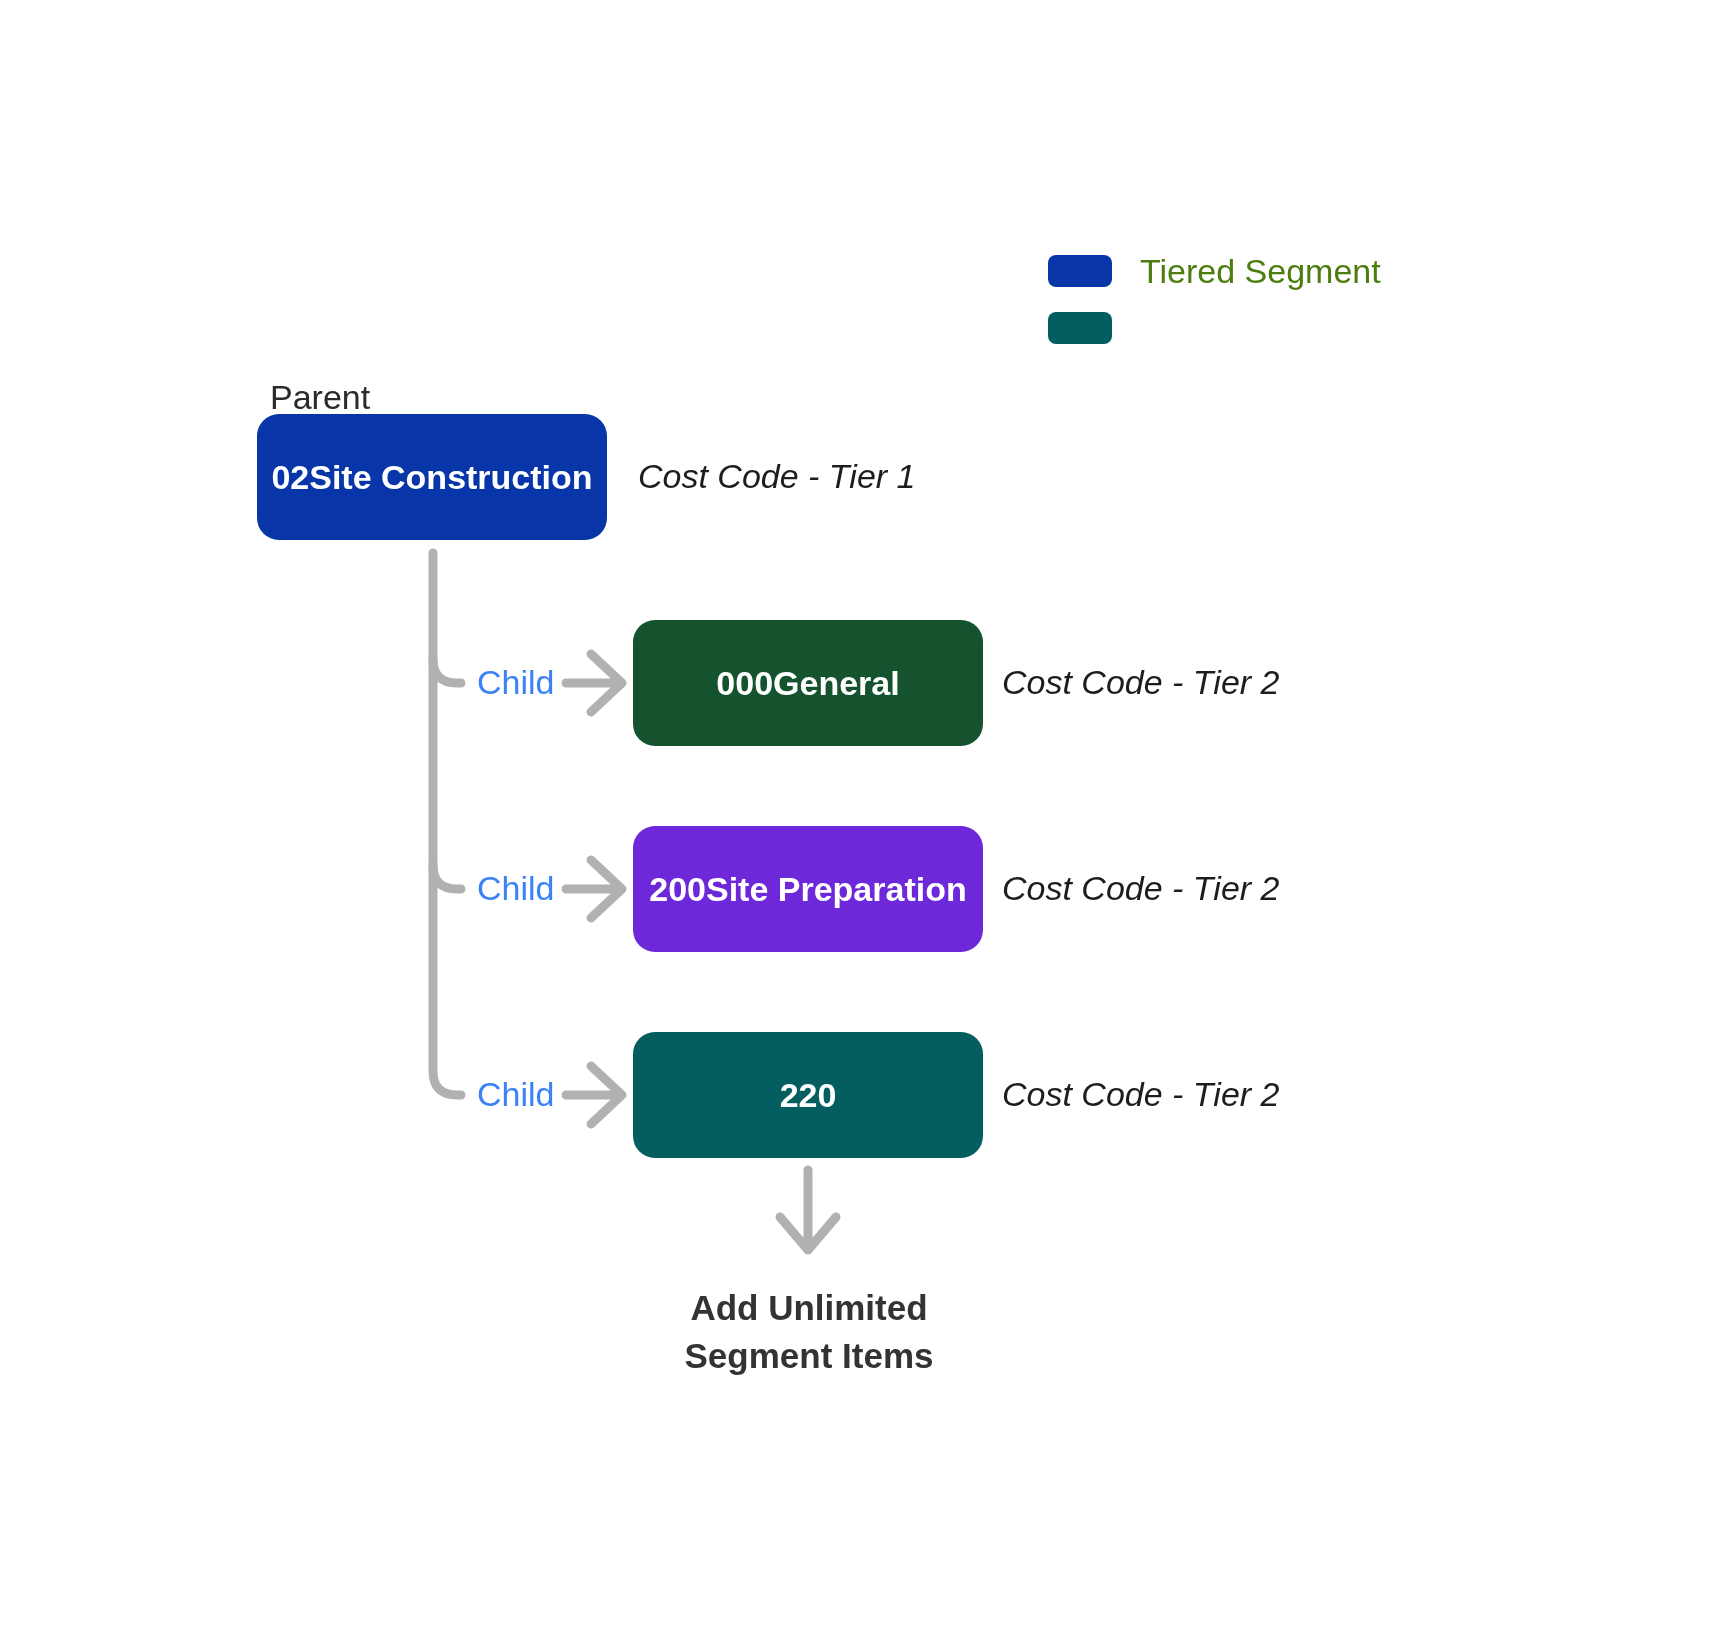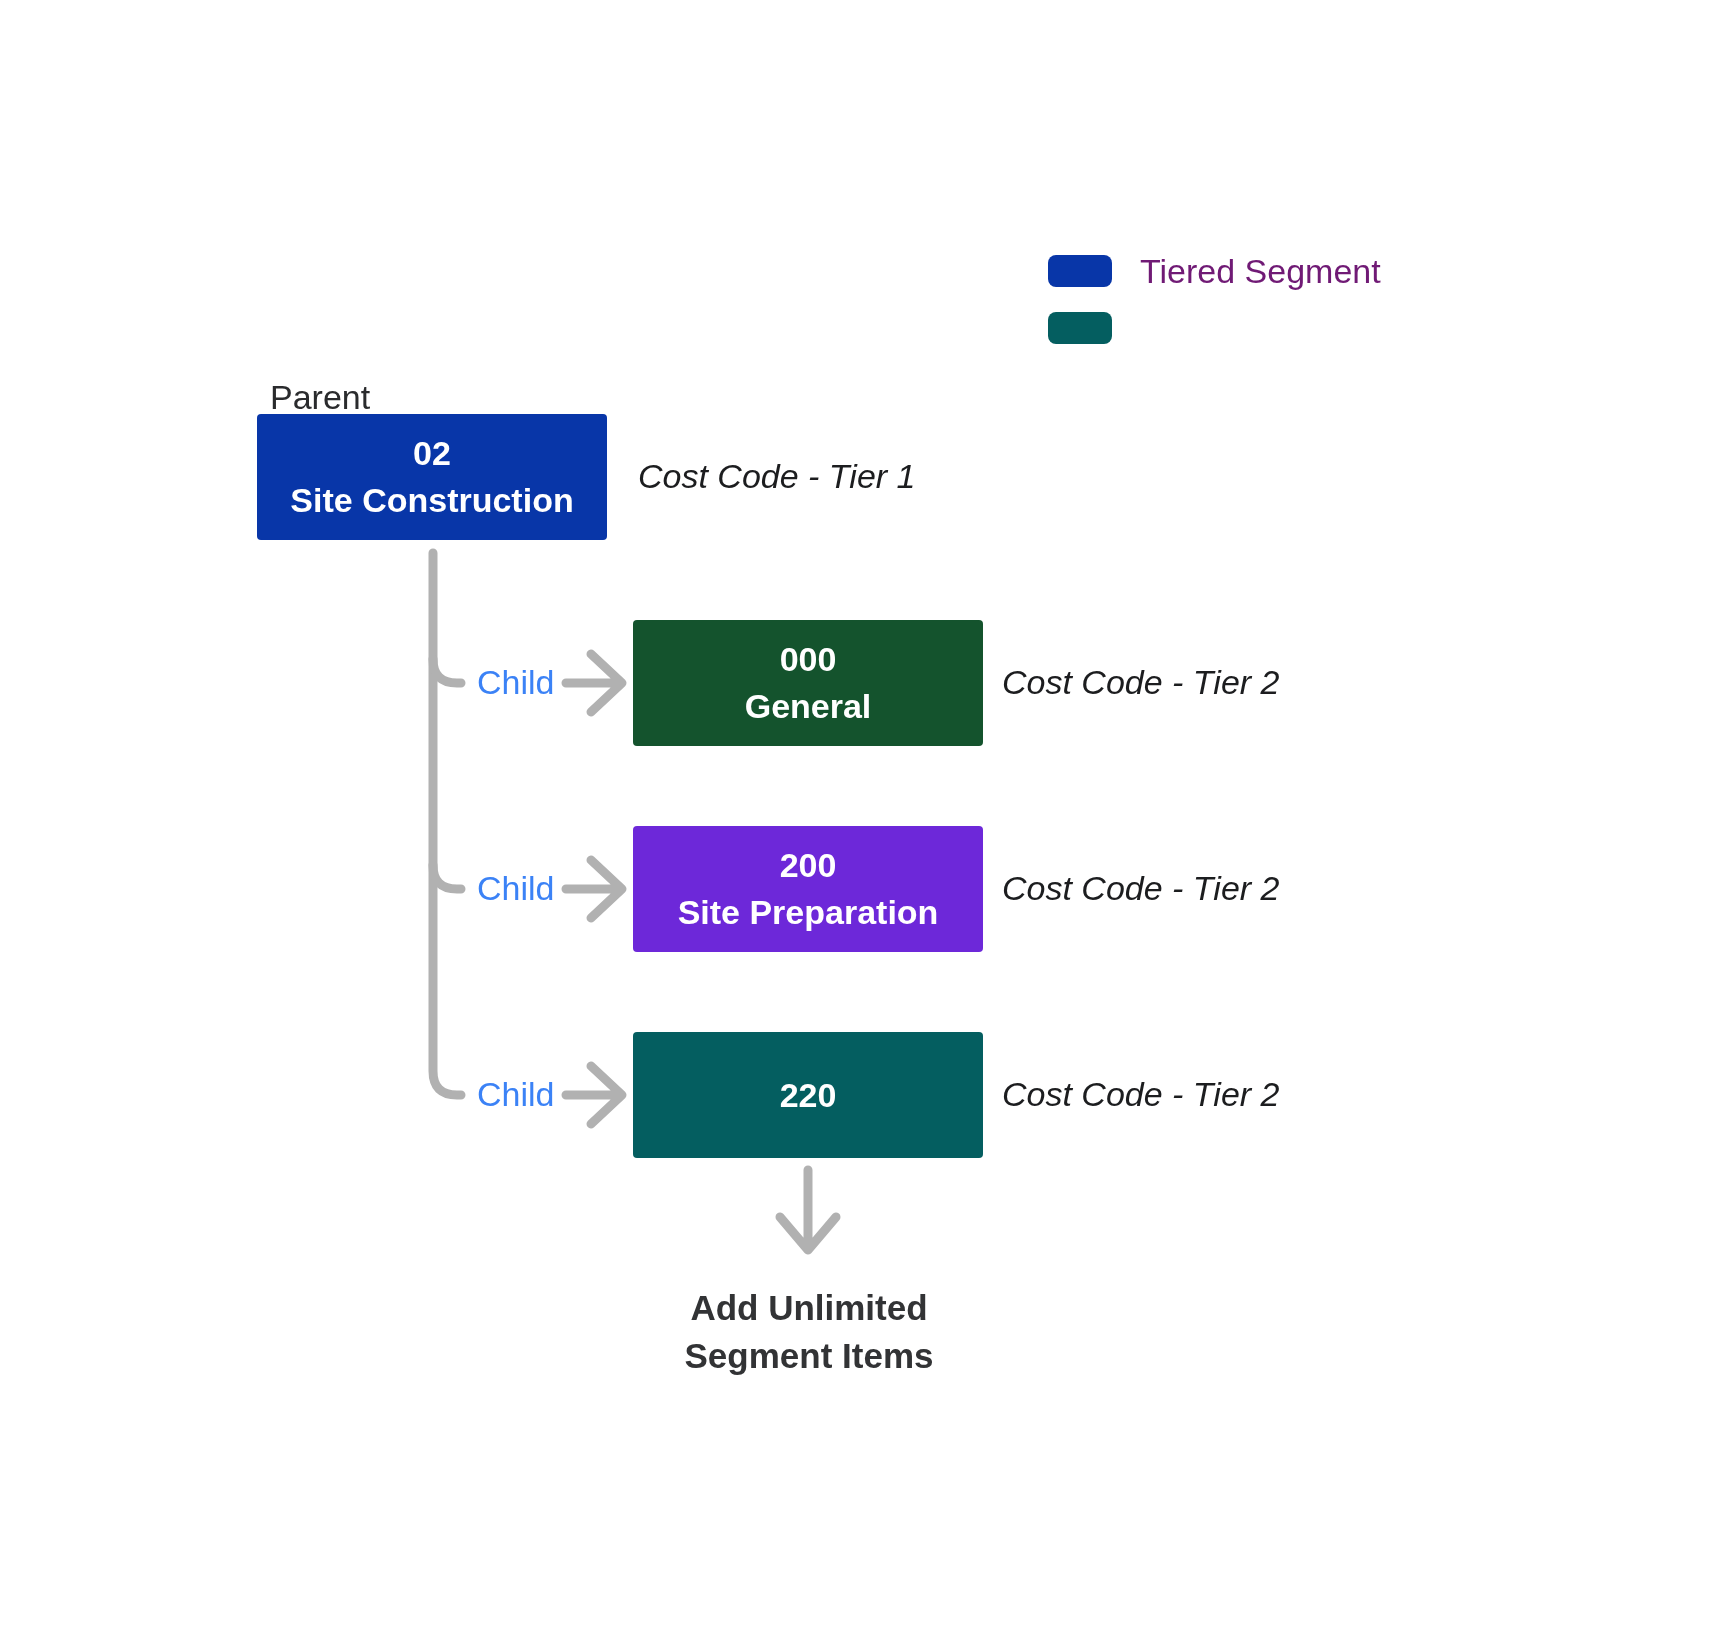--- a/index.html
+++ b/index.html
@@ -14,24 +14,23 @@
   .connector-layer {
     position: absolute;
     left: 0; top: 0;
     width: 1719px; height: 1646px;
     z-index: 0;
   }
   .node {
     position: absolute;
     width: 350px;
     height: 126px;
-    border-radius: 4px;
+    border-radius: 22px;
     color: #ffffff;
     display: flex;
-    flex-direction: column;
     align-items: center;
     justify-content: center;
     font-weight: bold;
     font-size: 34px;
     line-height: 47px;
     text-align: center;
     z-index: 1;
   }
   .node-root   { left: 257px; top: 414px; }
   .node-child0 { left: 633px; top: 620px; }
@@ -84,21 +83,21 @@
   }
   .legend-swatch {
     width: 64px;
     height: 32px;
     border-radius: 8px;
     margin-right: 28px;
     flex: 0 0 auto;
   }
   .legend-label {
     font-size: 34px;
-    color: #701a75;
+    color: #4d7c0f;
     white-space: nowrap;
     text-align: center;
   }
 
   .footer-note {
     position: absolute;
     left: 609px; top: 1284px;
     width: 400px;
     text-align: center;
     font-weight: bold;

